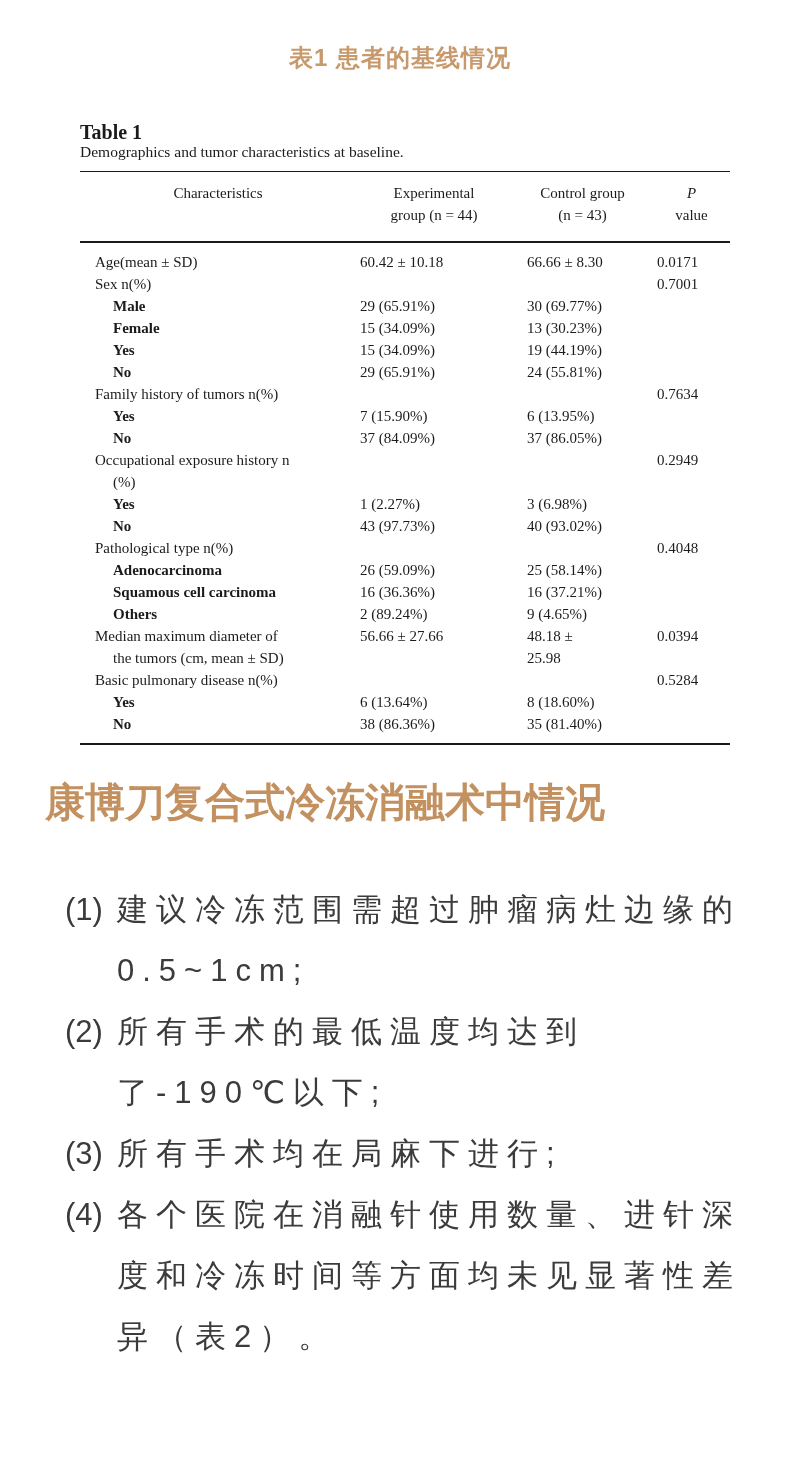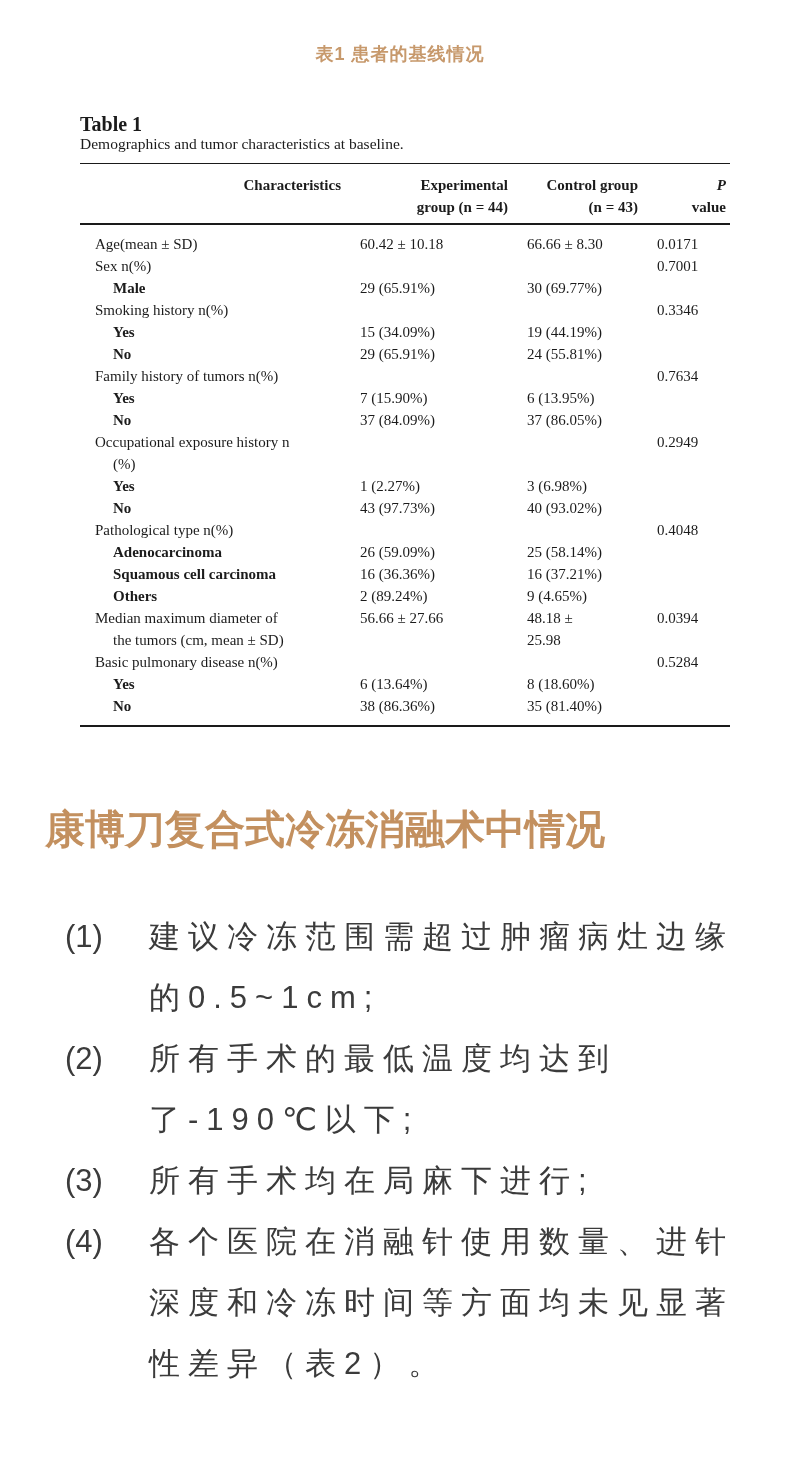--- a/index.html
+++ b/index.html
@@ -11,21 +11,21 @@
     font-family: "Liberation Serif", "DejaVu Serif", serif;
     color: #1b1b1b;
     overflow: hidden;
   }
   .page { width: 800px; min-height: 1472px; padding-top: 42px; background: #ffffff; }
 
   
   .section-title {
     text-align: center;
     font-family: "Liberation Sans", "DejaVu Sans", sans-serif;
-    font-size: 18px;
+    font-size: 24px;
     font-weight: bold;
     color: #c7996c;
     letter-spacing: 1px;
     margin-bottom: 48px;
   }
 
   
   .table-block {
     width: 650px;
     margin-left: 80px;
@@ -41,24 +41,24 @@
     margin-bottom: 9px;
   }
   table.baseline {
     width: 650px;
     border-collapse: collapse;
     border-top: 1.5px solid #1a1a1a;
     border-bottom: 2px solid #1a1a1a;
     font-size: 15px;
   }
   table.baseline th {
-    font-weight: bold;
-    text-align: right;
+    font-weight: normal;
+    text-align: center;
     vertical-align: top;
-    padding: 10px 4px 5px 15px;
+    padding: 10px 4px 15px 15px;
     border-bottom: 2px solid #1a1a1a;
     line-height: 22px;
     white-space: pre-line;
   }
   table.baseline th em { font-style: italic; font-family: "Liberation Serif", serif; }
   table.baseline th .pword { display: block; font-style: normal; }
   table.baseline td {
     vertical-align: top;
     padding: 0 4px 0 15px;
     line-height: 22px;
@@ -68,21 +68,21 @@
   table.baseline tr:last-child td { padding-bottom: 8px; }
   col.c-char { width: 265px; }
   col.c-exp  { width: 167px; }
   col.c-ctrl { width: 130px; }
   col.c-p    { width: 88px;  }
   td.lvl0 { padding-left: 33px !important; text-indent: -18px; }
   td.lvl1 { padding-left: 33px !important; text-indent: 0; font-weight: bold; }
 
   
   .main-heading {
-    margin: 77px 0 0 45px;
+    margin: 32px 0 0 45px;
     width: 720px;
     font-family: "Liberation Serif", "DejaVu Serif", serif;
     font-size: 40px;
     line-height: 52px;
     font-weight: bold;
     color: #c3905f;
   }
 
   
   .points {
@@ -99,21 +99,20 @@
     align-items: flex-start;
   }
   .points .marker {
     flex: 0 0 52px;
     letter-spacing: 0;
   }
   .points .text {
     flex: 1;
     max-width: 630px;
     letter-spacing: 8px;
-    margin-left: 32px;
   }
 </style>
 </head>
 <body>
 
 <div class="page">
 
   <h2 class="section-title">表1 患者的基线情况</h2>
 
   <div class="table-block">
@@ -150,24 +149,24 @@
             <td></td>
             <td>0.7001</td>
           </tr>
           <tr>
             <td class="lvl1">Male</td>
             <td>29 (65.91%)</td>
             <td>30 (69.77%)</td>
             <td></td>
           </tr>
           <tr>
-            <td class="lvl0">Smoking history n(%)</td>
-            <td></td>
-            <td></td>
-            <td>0.3346</td>
+            <td class="lvl1">Female</td>
+            <td>15 (34.09%)</td>
+            <td>13 (30.23%)</td>
+            <td></td>
           </tr>
           <tr>
             <td class="lvl1">Yes</td>
             <td>15 (34.09%)</td>
             <td>19 (44.19%)</td>
             <td></td>
           </tr>
           <tr>
             <td class="lvl1">No</td>
             <td>29 (65.91%)</td>

